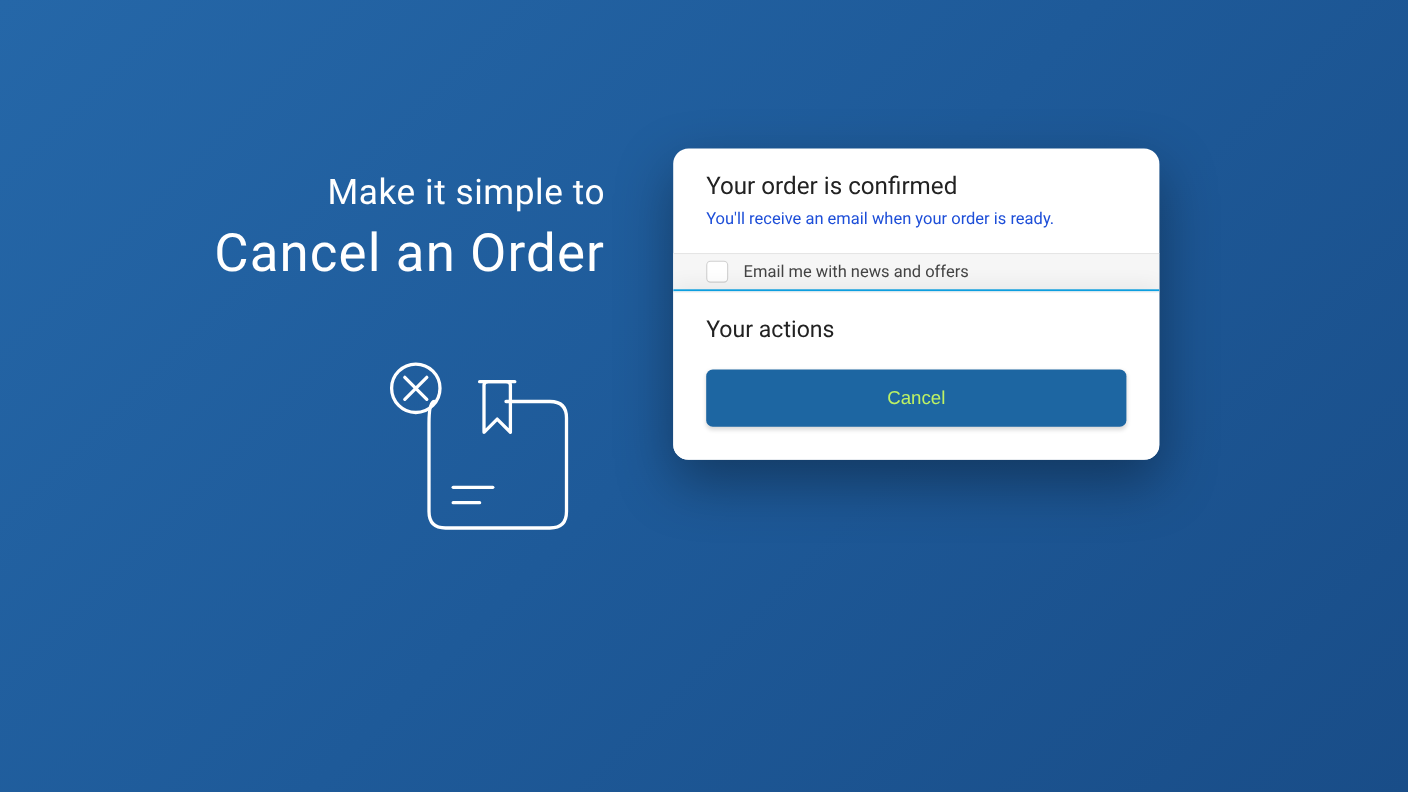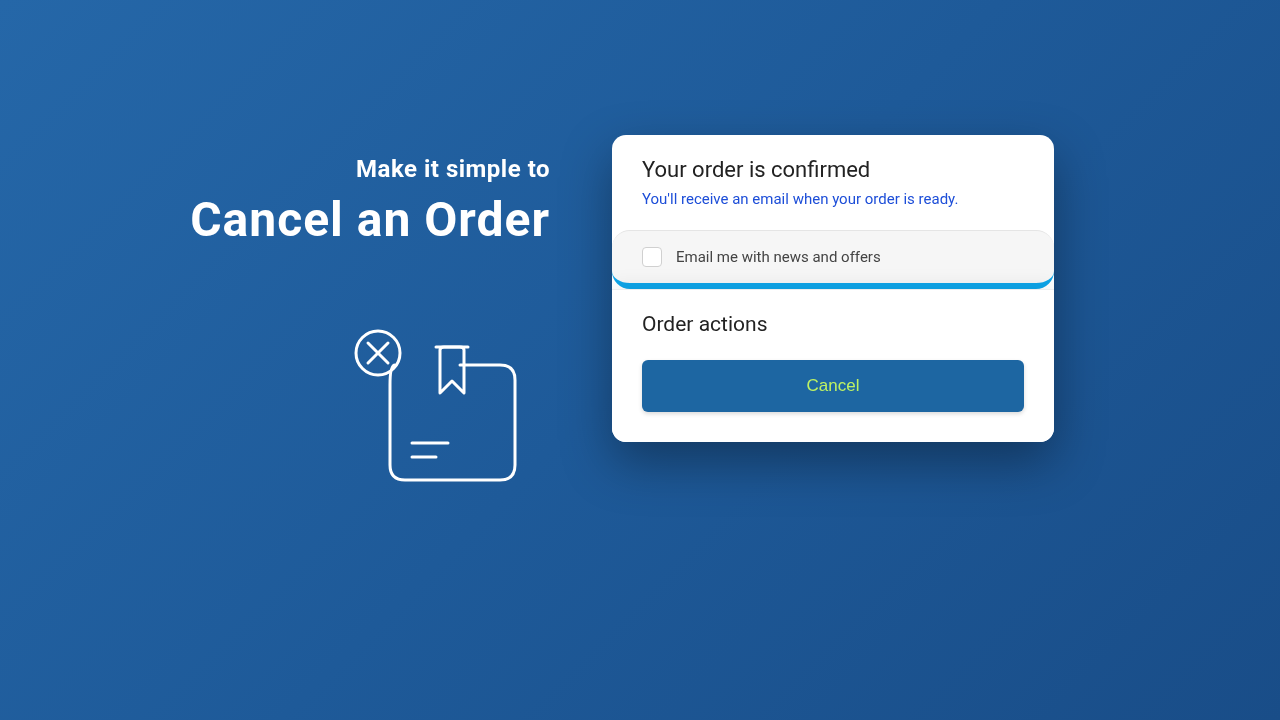--- a/index.html
+++ b/index.html
@@ -17,28 +17,28 @@
     }
     .promo-text {
       position: absolute;
       left: 130px;
       top: 155px;
       color: #fff;
       text-align: right;
       width: 420px;
     }
     .promo-line1 {
-      font-size: 24px;
-      font-weight: 700;
+      font-size: 32px;
+      font-weight: 400;
       letter-spacing: 0.5px;
       margin-bottom: 8px;
     }
     .promo-line2 {
       font-size: 48px;
-      font-weight: 700;
+      font-weight: 400;
       letter-spacing: 1px;
     }
     .doodle {
       position: absolute;
       left: 340px;
       top: 315px;
     }
     .card {
       position: absolute;
       left: 612px;
@@ -58,26 +58,25 @@
       color: #222;
       margin-bottom: 8px;
     }
     .card-sub {
       font-size: 15px;
       color: #1d4ed8;
     }
     .checkbox-row {
       background: #f6f6f6;
       border-top: 1px solid #e5e5e5;
-      border-bottom: 6px solid #0ea5e9;
-      padding: 16px 30px;
+      border-bottom: 2px solid #0ea5e9;
+      padding: 6px 30px;
       display: flex;
       align-items: center;
       gap: 14px;
-      border-radius: 18px;
     }
     .checkbox {
       width: 20px;
       height: 20px;
       border: 1.5px solid #d0d0d0;
       border-radius: 4px;
       background: #fff;
       cursor: pointer;
     }
     .checkbox-label {
@@ -142,18 +141,18 @@
 <div class="card">
   <div class="card-section">
     <div class="card-title">Your order is confirmed</div>
     <div class="card-sub">You'll receive an email when your order is ready.</div>
   </div>
   <div class="checkbox-row">
     <div class="checkbox"></div>
     <div class="checkbox-label">Email me with news and offers</div>
   </div>
   <div class="actions-section">
-    <div class="actions-title">Order actions</div>
+    <div class="actions-title">Your actions</div>
     <div class="button-row">
       <button class="btn">Cancel</button>
     </div>
   </div>
 </div>
 
 </body></html>

